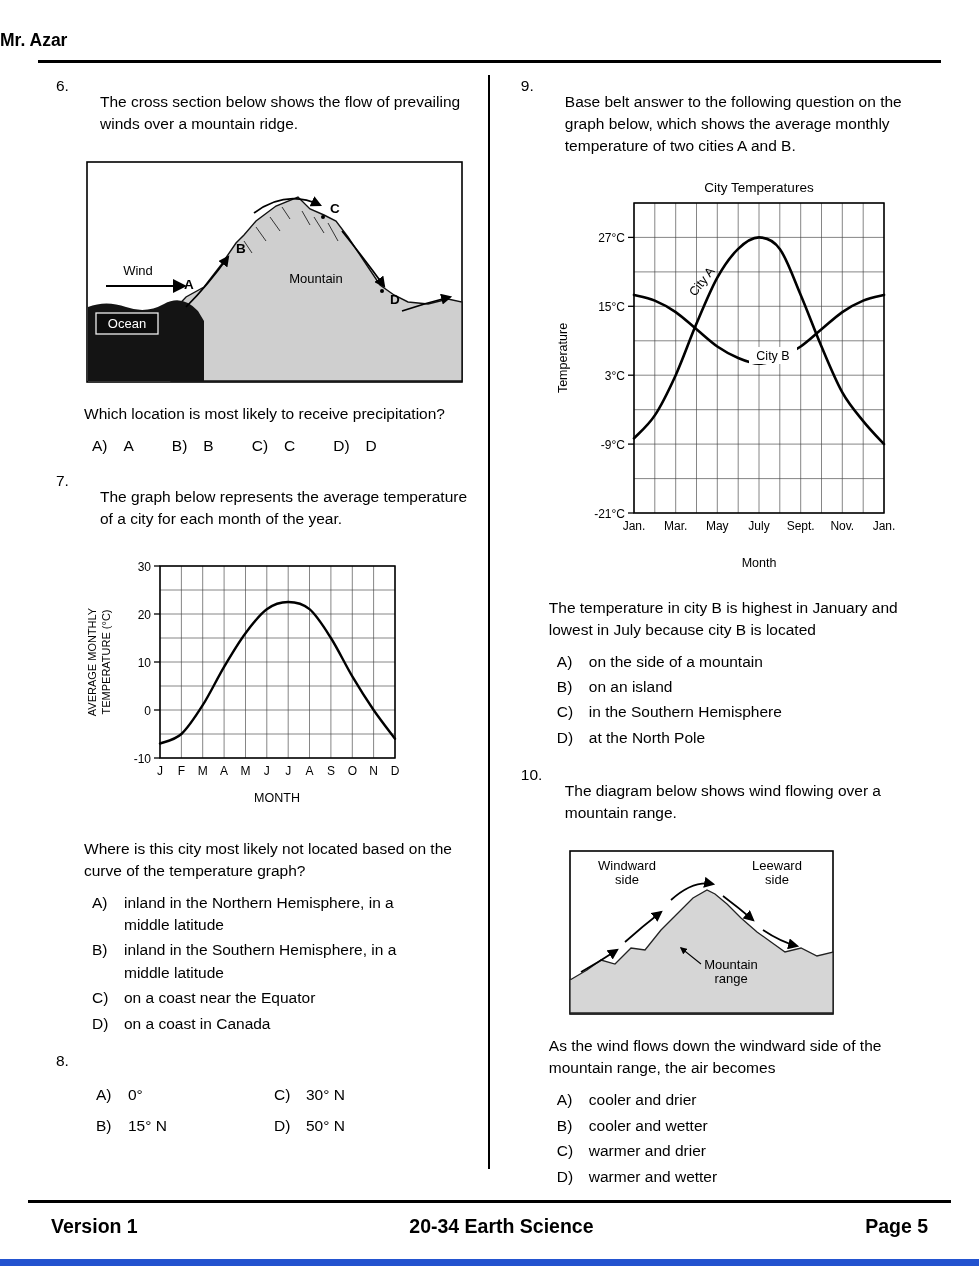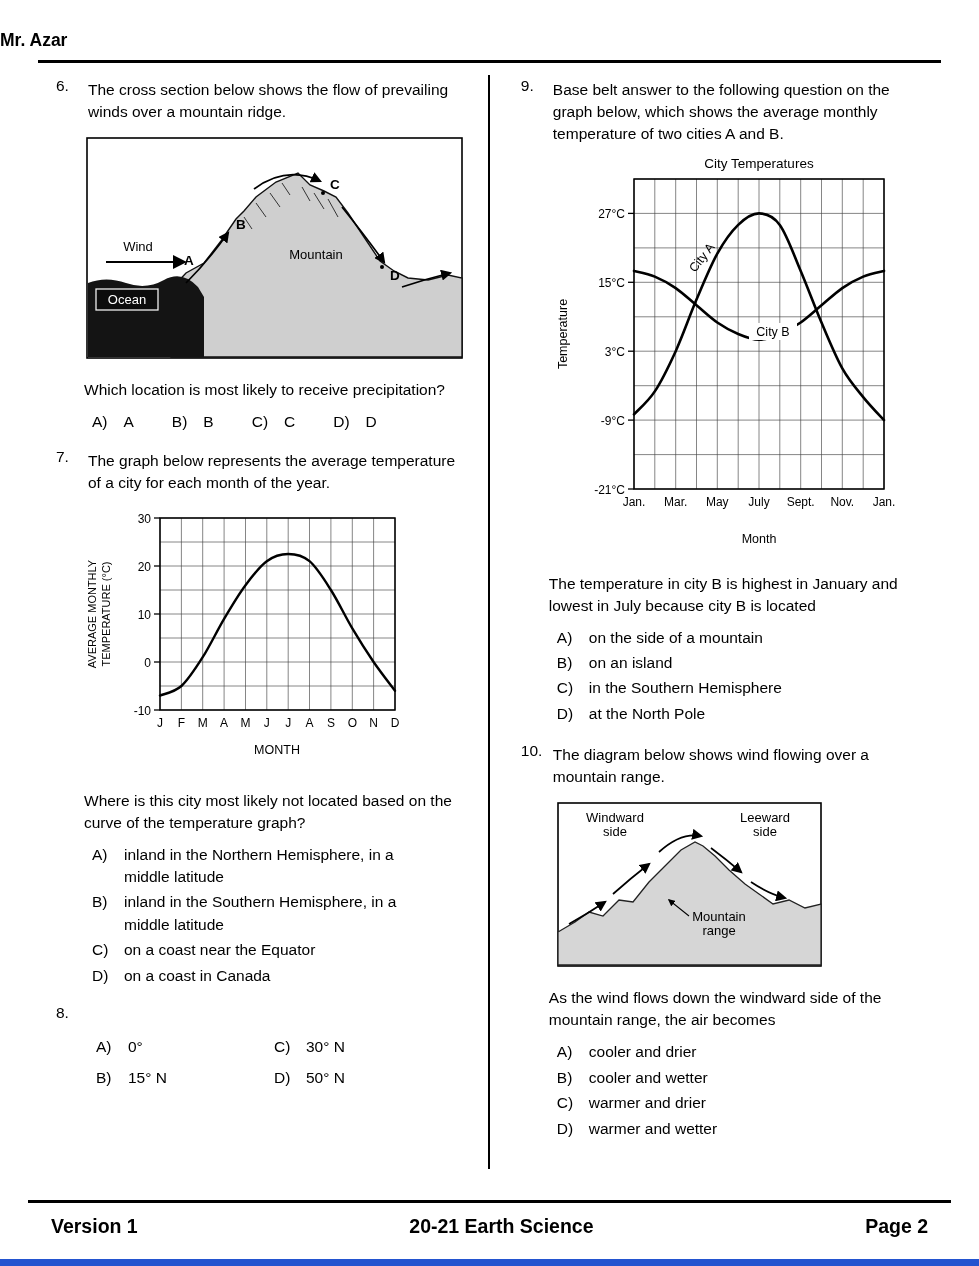--- a/index.html
+++ b/index.html
@@ -9,21 +9,21 @@
   .header{padding-top:30px;}
   .header-title{font-size:17.5px;font-weight:700}
   .header-rule{height:2.5px;background:#000;margin:9px 38px 0}
   .columns{display:flex;height:1106px;padding:12px 38px 0;align-items:stretch}
   .col-left{width:450px;padding-right:0}
   .divider{width:1.8px;background:#000;flex:none}
   .col-right{flex:1;padding-left:13px}
   .question{padding-left:18px;margin-bottom:15px}
   .q-head{display:flex;align-items:flex-start}
   .q-num{flex:none;width:28px;font-size:15.5px;line-height:1.42}
-  .q-stem{margin:4px;font-size:15.5px;line-height:1.42;max-width:375px}
+  .q-stem{margin:16px;font-size:15.5px;line-height:1.42;max-width:375px}
   .col-right .q-stem{max-width:358px}
   .q-body{margin-left:28px}
   .figure{margin:10px 0 6px}
   .prompt{margin:16px 0 10px;font-size:15.5px;line-height:1.42;max-width:375px}
   .col-right .prompt{max-width:355px}
   .choices{margin-top:6px}
   .choice{display:flex;font-size:15.5px;line-height:1.45;margin:3px 0;padding-left:8px}
   .choice .ch-letter{flex:none;width:32px}
   .col-left .choices-block .ch-text{max-width:312px}
   .choices-inline{display:flex;gap:38px;padding-left:8px;font-size:15.5px;margin-top:12px}
@@ -332,21 +332,21 @@
           </div>
         </div>
       </section>
 
       <section class="question">
         <div class="q-head">
           <span class="q-num">10.</span>
           <p class="q-stem">The diagram below shows wind flowing over a mountain range.</p>
         </div>
         <div class="q-body">
-          <div class="figure" style="margin-left:8px">
+          <div class="figure" style="margin-left:20px">
             <svg viewBox="0 0 265 165" width="265" height="165">
               <defs>
                 <marker id="ah10" viewBox="0 0 10 10" refX="8" refY="5" markerWidth="6.5" markerHeight="6.5" orient="auto-start-reverse">
                   <path d="M0,0 L10,5 L0,10 z" fill="#000"></path>
                 </marker>
               </defs>
               <rect class="fig-border" x="1" y="1" width="263" height="163"></rect>
               <path class="terrain-light" d="M1,130 L18,120 L32,110 L46,114 L62,98 L76,100 L92,80 L108,64 L124,48 L138,40 L146,44 L158,54 L172,68 L188,82 L202,92 L216,102 L232,98 L248,106 L264,102 L264,163 L1,163 Z"></path>
               <path class="flow-arrow" d="M12,122 Q30,112 48,100" marker-end="url(#ah10)"></path>
               <path class="flow-arrow" d="M56,92 Q74,76 92,62" marker-end="url(#ah10)"></path>
@@ -384,20 +384,20 @@
         </div>
       </section>
 
     </div>
   </div>
 
   <div class="footer">
     <div class="footer-rule"></div>
     <div class="footer-row">
       <span>Version 1</span>
-      <span class="footer-center">20-21 Earth Science</span>
-      <span>Page 2</span>
+      <span class="footer-center">20-34 Earth Science</span>
+      <span>Page 5</span>
     </div>
   </div>
 
   <div class="bottom-bar" style="background: rgb(35, 83, 207);"></div>
 
 </div>
 
 </body></html>

